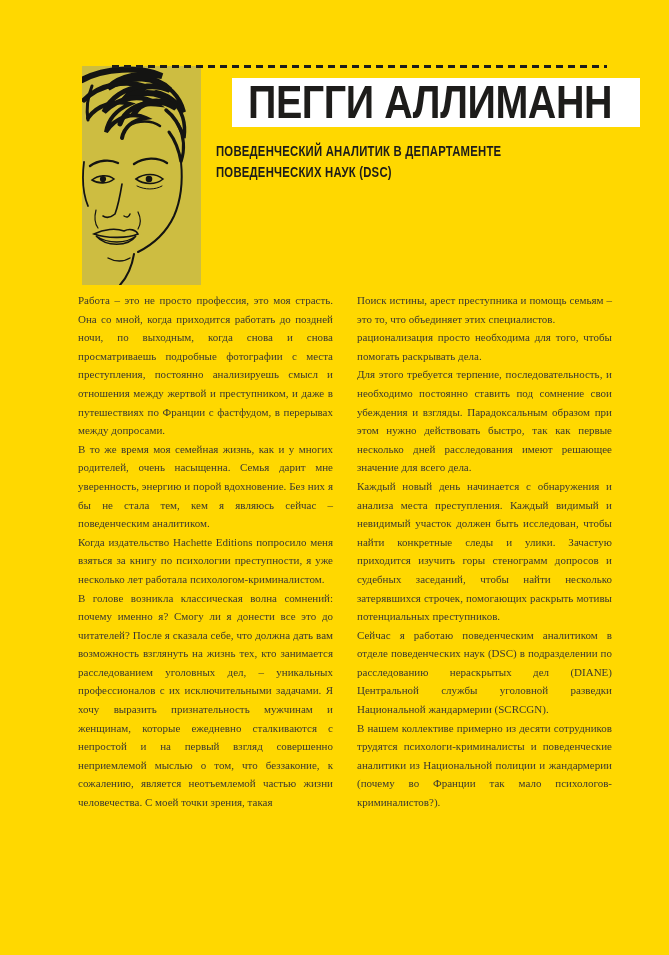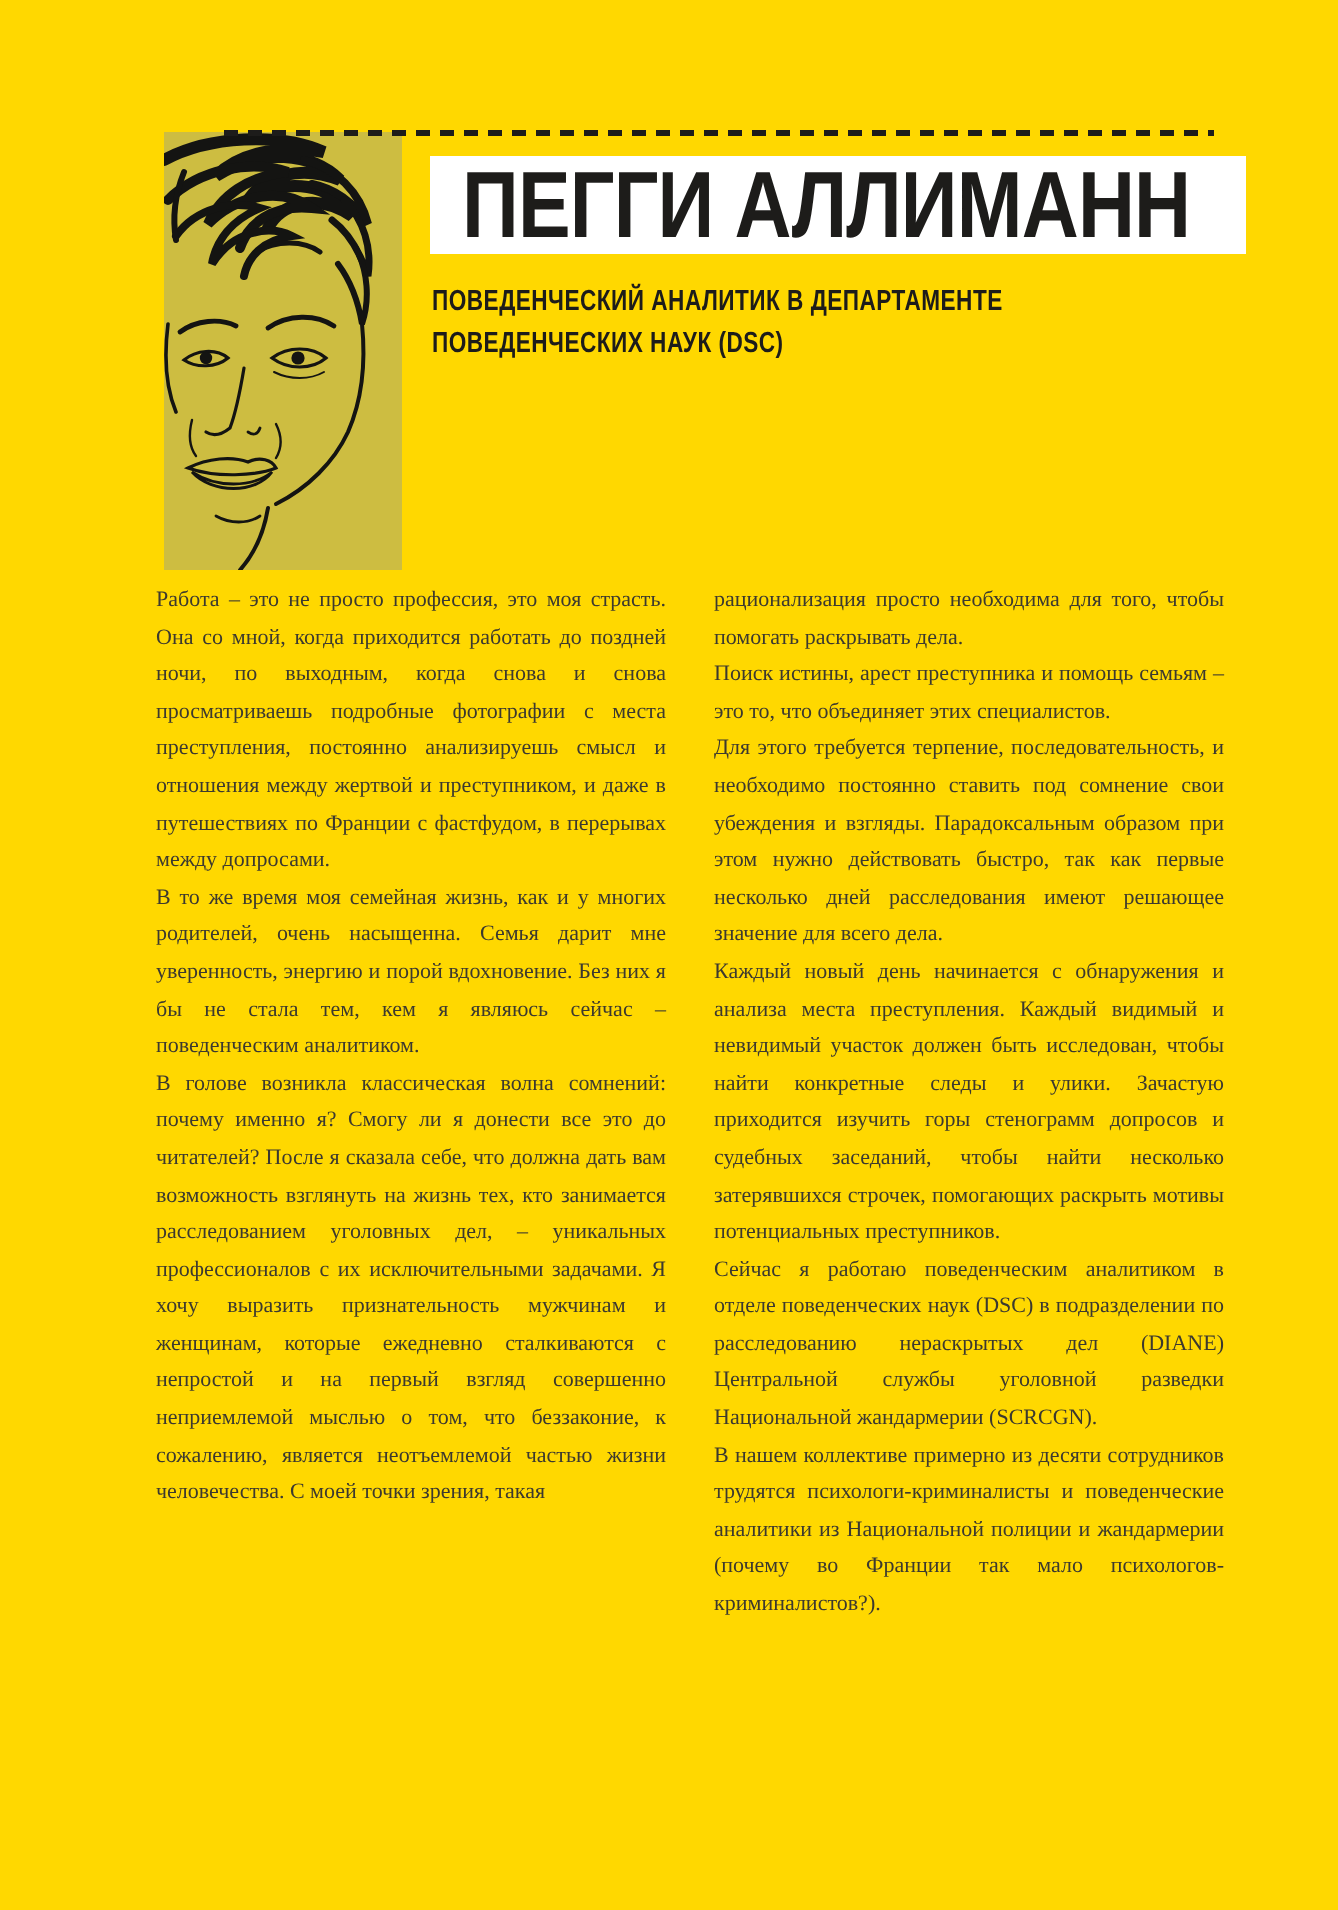--- a/index.html
+++ b/index.html
@@ -8,21 +8,21 @@
     background:#ffd800; overflow:hidden;
     font-family:"Liberation Serif", serif;
   }
   .portrait-box { position:absolute; left:82px; top:66px; width:119px; height:219px; background:#cdbd41; }
   .portrait-box svg { display:block; width:100%; height:100%; }
   .dashed-line {
     position:absolute; left:112px; top:65px; width:495px; height:3px;
     background:repeating-linear-gradient(90deg,#1d1c1a 0 7px, rgba(0,0,0,0) 7px 12px);
   }
   .title-band {
-    position:absolute; left:215px; top:78px; width:408px; height:49px;
+    position:absolute; left:232px; top:78px; width:408px; height:49px;
     background:#ffffff;
   }
   .title-text {
     position:absolute; left:16px; top:50%;
     transform:translateY(-52%) scaleX(0.84); transform-origin:left center;
     font-family:"Liberation Sans", sans-serif; font-weight:bold;
     font-size:47px; letter-spacing:-0.5px; color:#1d1c1a; white-space:nowrap;
   }
   .subtitle {
     position:absolute; left:216px; top:141px;
@@ -95,25 +95,26 @@
 
   <div class="subtitle">
     <div>ПОВЕДЕНЧЕСКИЙ АНАЛИТИК В ДЕПАРТАМЕНТЕ</div>
     <div>ПОВЕДЕНЧЕСКИХ НАУК (DSC)</div>
   </div>
 
   <div class="columns">
     <div class="col">
       <p>Работа – это не просто профессия, это моя страсть. Она со мной, когда приходится работать до поздней ночи, по выходным, когда снова и снова просматриваешь подробные фотографии с места преступления, постоянно анализируешь смысл и отношения между жертвой и преступником, и даже в путешествиях по Франции с фастфудом, в перерывах между допросами.</p>
       <p>В то же время моя семейная жизнь, как и у многих родителей, очень насыщенна. Семья дарит мне уверенность, энергию и порой вдохновение. Без них я бы не стала тем, кем я являюсь сейчас – поведенческим аналитиком.</p>
+      <p>Когда издательство Hachette Editions попросило меня взяться за книгу по психологии преступности, я уже несколько лет работала психологом-криминалистом.</p>
       <p>В голове возникла классическая волна сомнений: почему именно я? Смогу ли я донести все это до читателей? После я сказала себе, что должна дать вам возможность взглянуть на жизнь тех, кто занимается расследованием уголовных дел, – уникальных профессионалов с их исключительными задачами. Я хочу выразить признательность мужчинам и женщинам, которые ежедневно сталкиваются с непростой и на первый взгляд совершенно неприемлемой мыслью о том, что беззаконие, к сожалению, является неотъемлемой частью жизни человечества. С моей точки зрения, такая</p>
     </div>
     <div class="col">
+      <p>Поиск истины, арест преступника и помощь семьям – это то, что объединяет этих специалистов.</p>
       <p>рационализация просто необходима для того, чтобы помогать раскрывать дела.</p>
-      <p>Поиск истины, арест преступника и помощь семьям – это то, что объединяет этих специалистов.</p>
       <p>Для этого требуется терпение, последовательность, и необходимо постоянно ставить под сомнение свои убеждения и взгляды. Парадоксальным образом при этом нужно действовать быстро, так как первые несколько дней расследования имеют решающее значение для всего дела.</p>
       <p>Каждый новый день начинается с обнаружения и анализа места преступления. Каждый видимый и невидимый участок должен быть исследован, чтобы найти конкретные следы и улики. Зачастую приходится изучить горы стенограмм допросов и судебных заседаний, чтобы найти несколько затерявшихся строчек, помогающих раскрыть мотивы потенциальных преступников.</p>
       <p>Сейчас я работаю поведенческим аналитиком в отделе поведенческих наук (DSC) в подразделении по расследованию нераскрытых дел (DIANE) Центральной службы уголовной разведки Национальной жандармерии (SCRCGN).</p>
       <p>В нашем коллективе примерно из десяти сотрудников трудятся психологи-криминалисты и поведенческие аналитики из Национальной полиции и жандармерии (почему во Франции так мало психологов-криминалистов?).</p>
     </div>
   </div>
 
 </div>
 
 </body></html>

